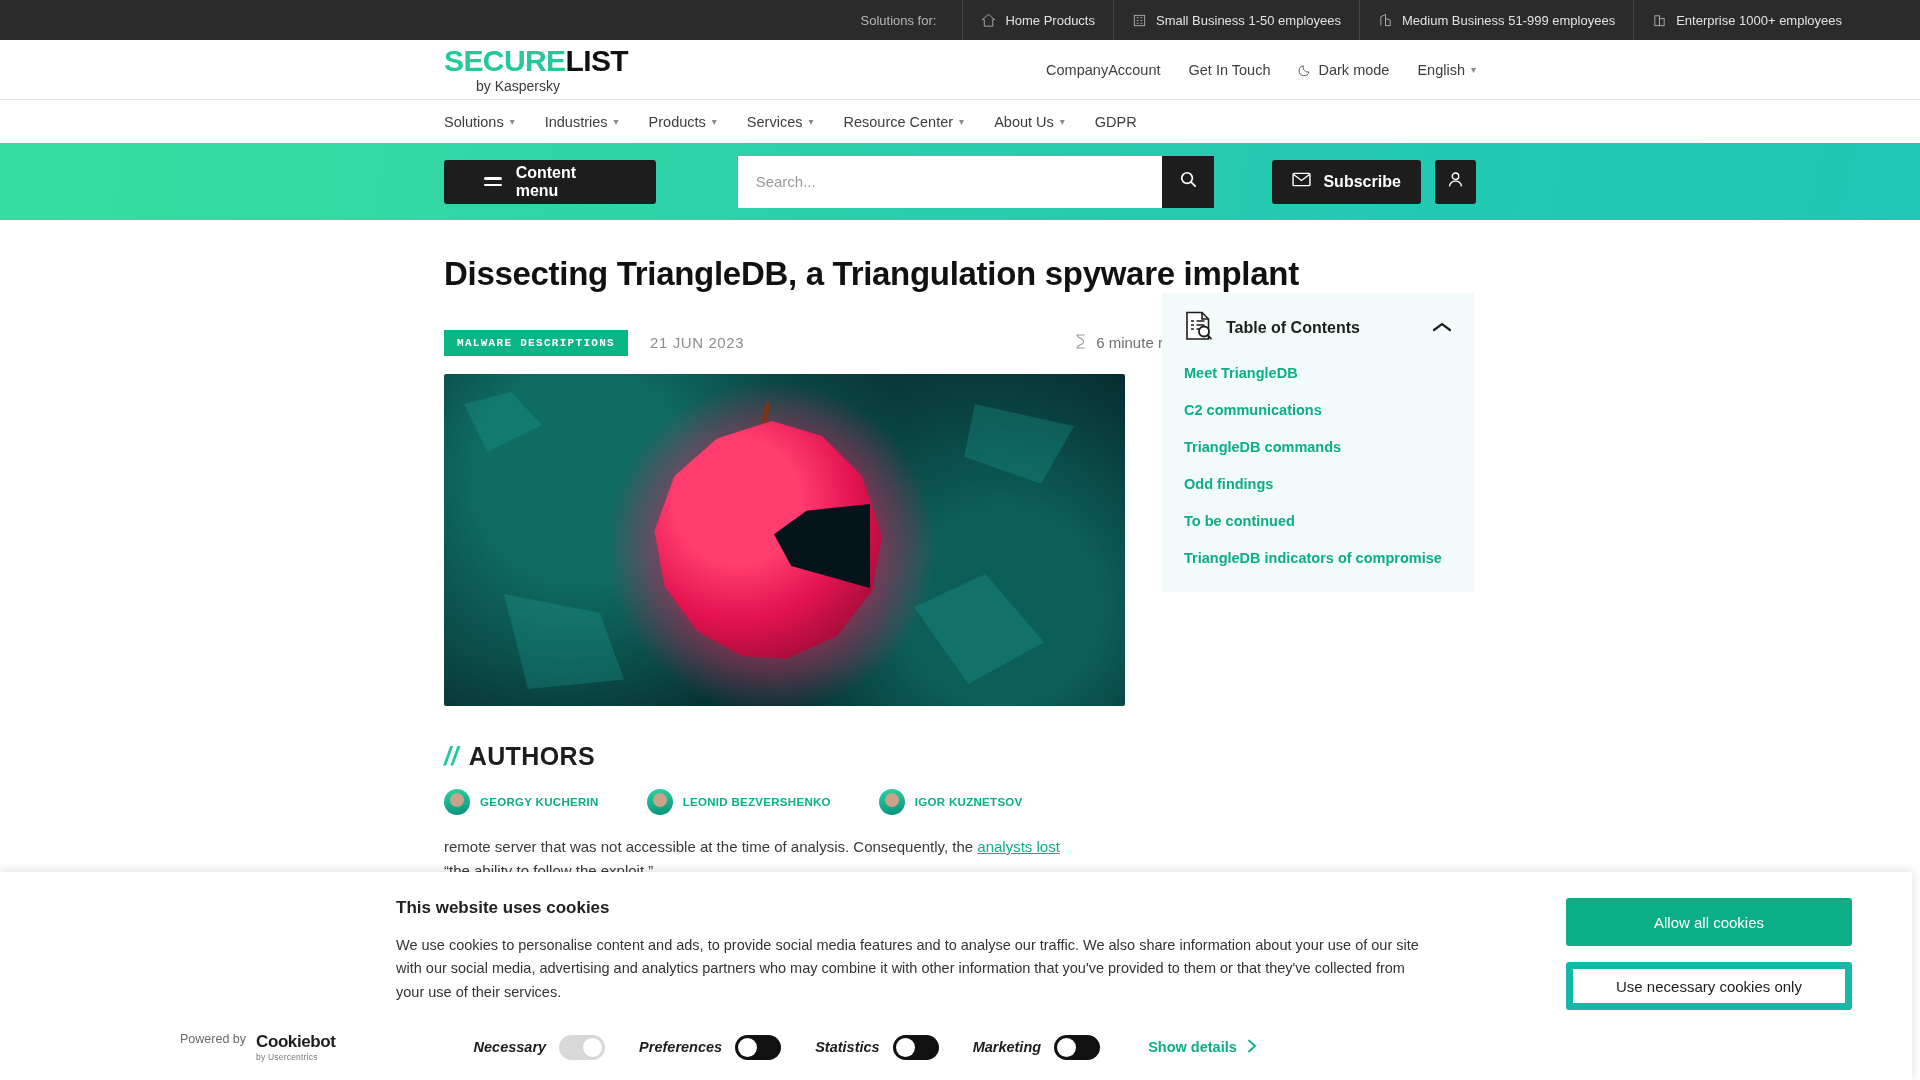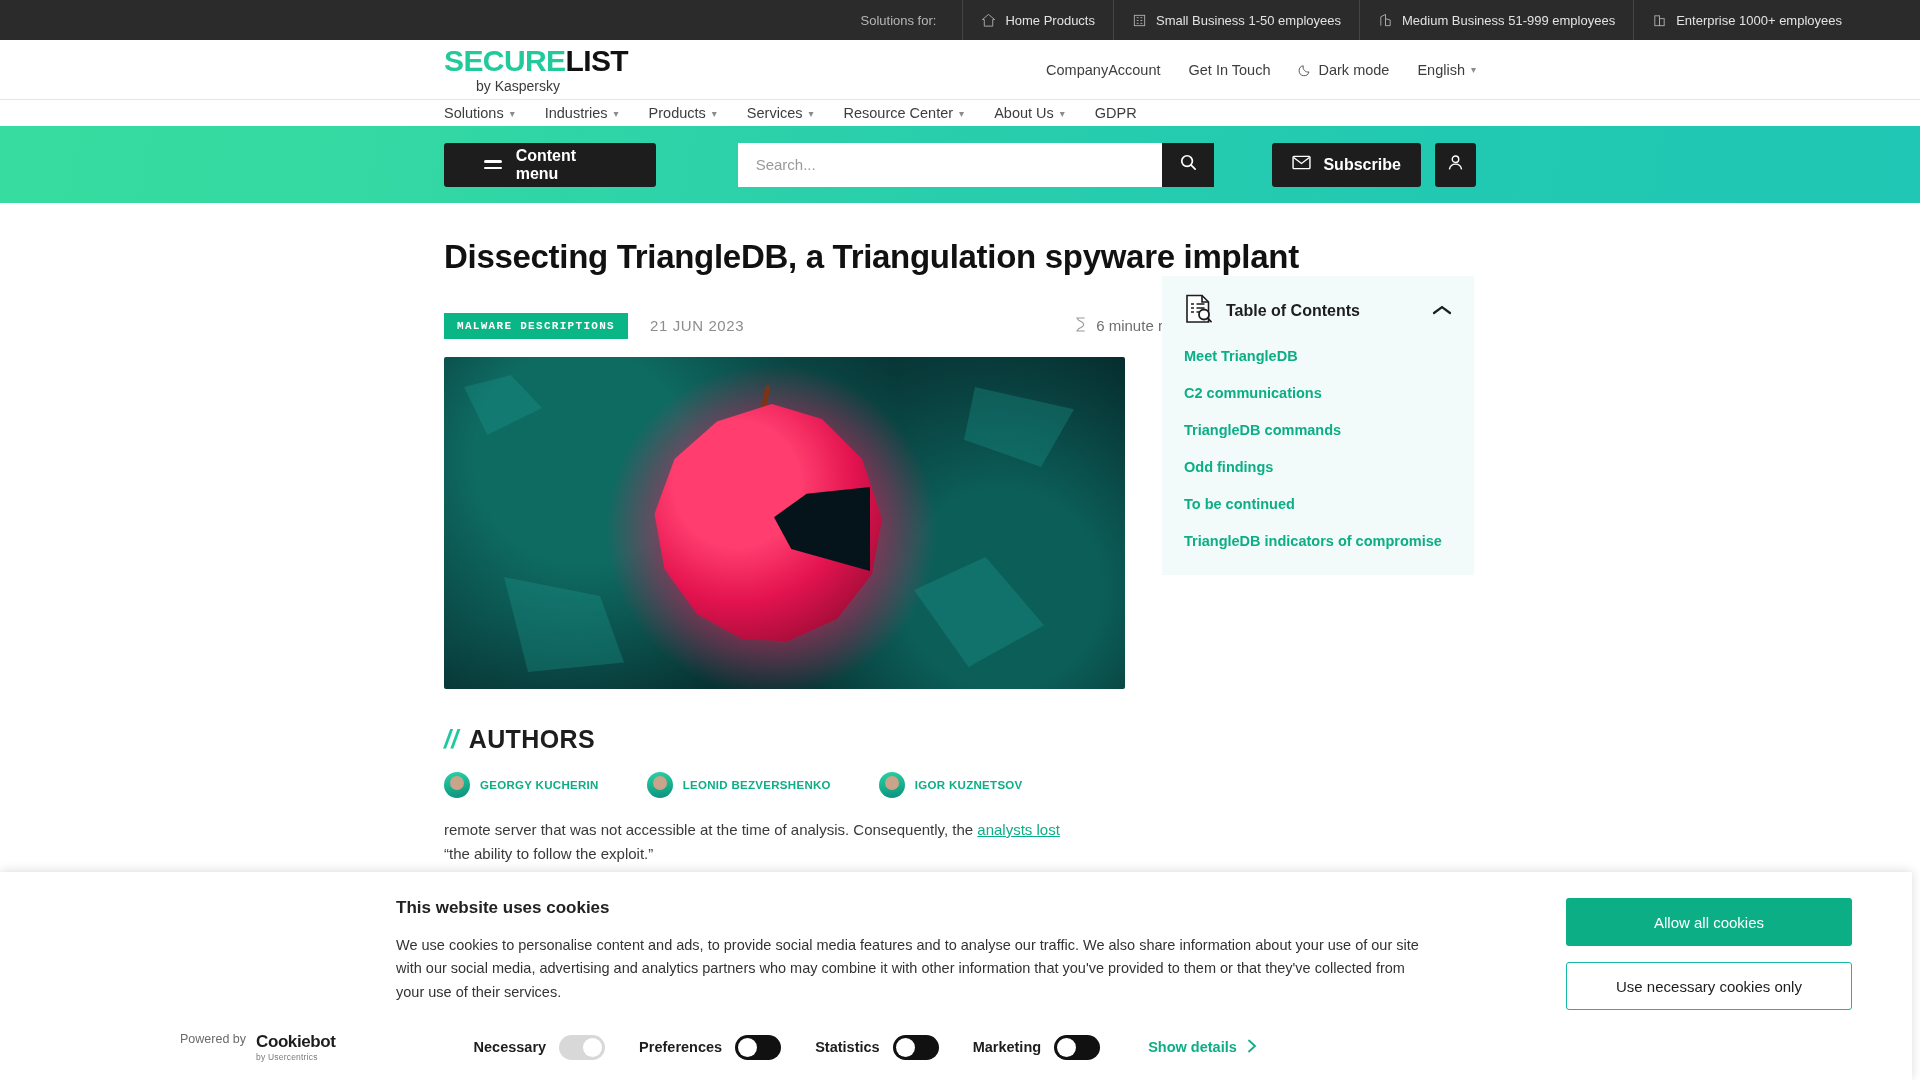--- a/index.html
+++ b/index.html
@@ -40,39 +40,39 @@
   .logo-sub { font-size: 14px; color: #3a3a3a; margin-top: 3px; margin-left: 32px; }
   .mast-right {
     margin-left: auto; display:flex; align-items:center; gap: 28px;
     font-size: 14.5px; color:#3d3d3d;
   }
   .mast-right .item { display:flex; align-items:center; gap:6px; white-space:nowrap; cursor:pointer; }
   .caret { font-size: 10px; color:#8b8b8b; }
   .moon { width:14px; height:14px; display:inline-block; }
 
   
-  .navrow { border-top: 1px solid #e6e6e6; height: 27px; display:flex; align-items:center; }
+  .navrow { border-top: 1px solid #e6e6e6; height: 44px; display:flex; align-items:center; }
   .nav { display:flex; align-items:center; gap: 30px; font-size: 14.5px; color:#3d3d3d; }
   .nav .nitem { display:flex; align-items:center; gap:6px; cursor:pointer; white-space:nowrap; }
 
   
   .greenband {
     height: 77px;
     background: linear-gradient(100deg,#37dca0 0%,#34d9a3 18%,#29ceac 48%,#22c9b2 75%,#1fc7b4 100%);
     display:flex; align-items:center;
   }
   .band-inner { width: 1032px; margin:0 auto; display:flex; align-items:center; gap: 0; }
   .content-menu {
     background:#1d1d1d; color:#fff; height: 44px; border-radius: 3px;
     display:flex; align-items:center; gap: 14px; padding: 0 40px;
     font-size: 16px; font-weight: 600; cursor:pointer;
   }
   .burger { display:flex; flex-direction:column; gap:4px; width:19px; }
   .burger i { display:block; height:2.4px; background:#fff; border-radius:2px; }
-  .searchwrap { margin-left: 82px; display:flex; align-items:stretch; height:44px; width: 509px; }
+  .searchwrap { margin-left: 82px; display:flex; align-items:stretch; height:52px; width: 509px; }
   .searchwrap input {
     flex:1; border:none; outline:none; background:#fff; padding: 0 18px;
     font-size: 15px; color:#333; font-family:"Liberation Sans", sans-serif;
   }
   .searchwrap input::placeholder { color:#9a9a9a; }
   .search-btn {
     width: 52px; background:#1d1d1d; display:flex; align-items:center; justify-content:center;
     cursor:pointer;
   }
   .subscribe {
@@ -174,32 +174,32 @@
   .cookie-main { display:flex; padding: 0 60px 0 396px; }
   .cookie-left { width: 1030px; }
   .cookie-h { font-size: 17px; font-weight:700; color:#222; }
   .cookie-p { margin-top: 16px; font-size: 14.5px; line-height:1.62; color:#333; }
   .cookie-right { margin-left: auto; display:flex; flex-direction:column; gap: 16px; width: 286px; }
   .btn-allow {
     background:#0cae85; color:#fff; border:none; height: 48px; border-radius:3px;
     font-size:15px; cursor:pointer; font-family:"Liberation Sans",sans-serif;
   }
   .btn-necessary {
-    background:#fff; color:#1d1d1d; border:1px solid #14b8a6; height:48px; border-radius:3px;
+    background:#fff; color:#1d1d1d; border:7px solid #14b8a6; height:48px; border-radius:3px;
     font-size:15px; cursor:pointer; font-family:"Liberation Sans",sans-serif;
   }
   .cookie-bottom {
     margin-top: 22px; display:flex; align-items:center; padding: 0 60px 18px 180px; gap: 0;
   }
   .powered { display:flex; align-items:flex-start; gap:10px; font-size:12.5px; color:#6b6b6b; }
   .cb-logo { font-size:17px; font-weight:700; color:#1d1d1d; letter-spacing:-.4px; }
   .cb-sub { font-size:8.5px; color:#7a7a7a; display:block; letter-spacing:.2px; }
   .toggles { display:flex; align-items:center; gap: 34px; margin-left: 138px; }
   .tg { display:flex; align-items:center; gap: 13px; }
-  .tg-label { font-size:14.5px; font-weight:700; color:#1d1d1d; }
+  .tg-label { font-size:14.5px; font-weight:700; color:#1d1d1d;font-style:italic; }
   .switch { width: 46px; height: 25px; border-radius: 14px; position:relative; cursor:pointer; }
   .switch.off { background:#d8d8d8; }
   .switch.on  { background:#111; }
   .knob { position:absolute; top:3px; width:19px; height:19px; border-radius:50%; background:#fff; }
   .switch.off .knob { left: 24px; }
   .switch.on .knob  { left: 3px; }
   .show-details {
     margin-left: 48px; display:flex; align-items:center; gap:10px;
     color:#0cae85; font-size:14.5px; font-weight:700; cursor:pointer;
   }

